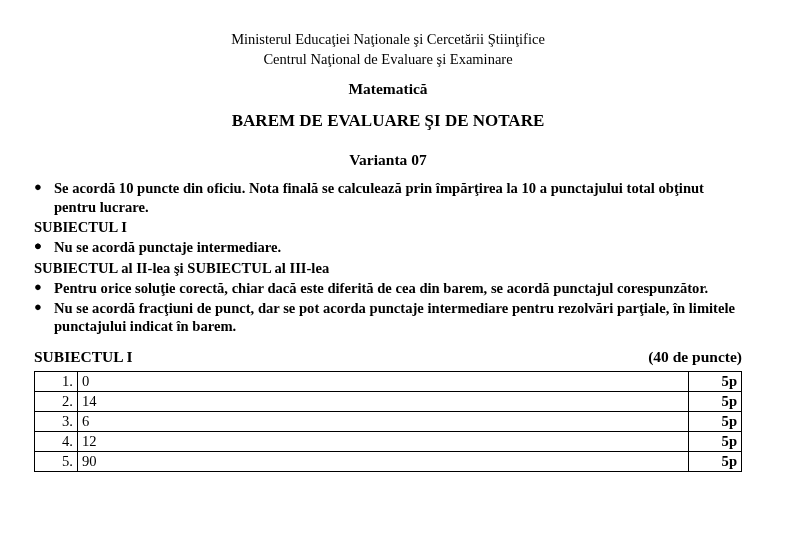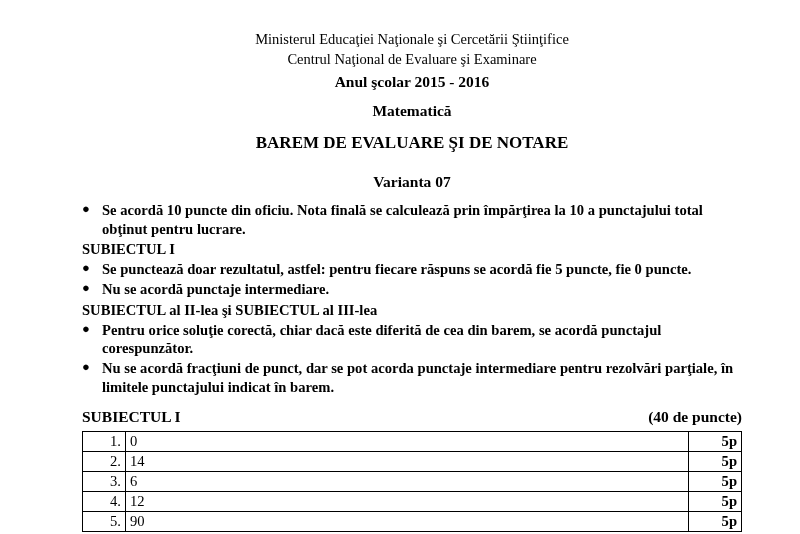--- a/index.html
+++ b/index.html
@@ -12,21 +12,21 @@
     height: 534px;
     font-family: "Liberation Serif", serif;
     color: #000000;
     overflow: hidden;
   }
   .page {
     position: relative;
     width: 800px;
     height: 534px;
     box-sizing: border-box;
-    padding: 30px 58px 0 82px;
+    padding: 30px 58px 0 34px;
   }
   .ministry {
     text-align: center;
     font-size: 14.5px;
     line-height: 1.35;
   }
   .ministry div {
     white-space: nowrap;
   }
   .exam-title {
@@ -127,40 +127,38 @@
 </head>
 <body>
 
 <div class="page">
 
   <div class="ministry">
     <div>Ministerul Educaţiei Naţionale şi Cercetării Ştiinţifice</div>
     <div>Centrul Naţional de Evaluare şi Examinare</div>
   </div>
 
-  <div class="school-year">Anul şcolar 2015 - 2016</div>
   <div class="subject">Matematică</div>
   <div class="barem">BAREM DE EVALUARE ŞI DE NOTARE</div>
   <div class="variant">Varianta 07</div>
 
   <div class="notes">
 
     <div class="bullet-wrap">
       <div class="bullet-line">
         <span class="dot">●</span>
         <span>Se acordă 10 puncte din oficiu. Nota finală se calculează prin împărţirea la 10 a punctajului total obţinut pentru lucrare.</span>
       </div>
     </div>
 
     <div class="heading-line">SUBIECTUL I</div>
 
     <div class="bullet-wrap">
       <div class="bullet-line">
         <span class="dot">●</span>
-        <span>Se punctează doar rezultatul, astfel: pentru fiecare răspuns se acordă fie 5 puncte, fie 0 puncte.</span>
       </div>
     </div>
 
     <div class="bullet-wrap">
       <div class="bullet-line">
         <span class="dot">●</span>
         <span>Nu se acordă punctaje intermediare.</span>
       </div>
     </div>
 

